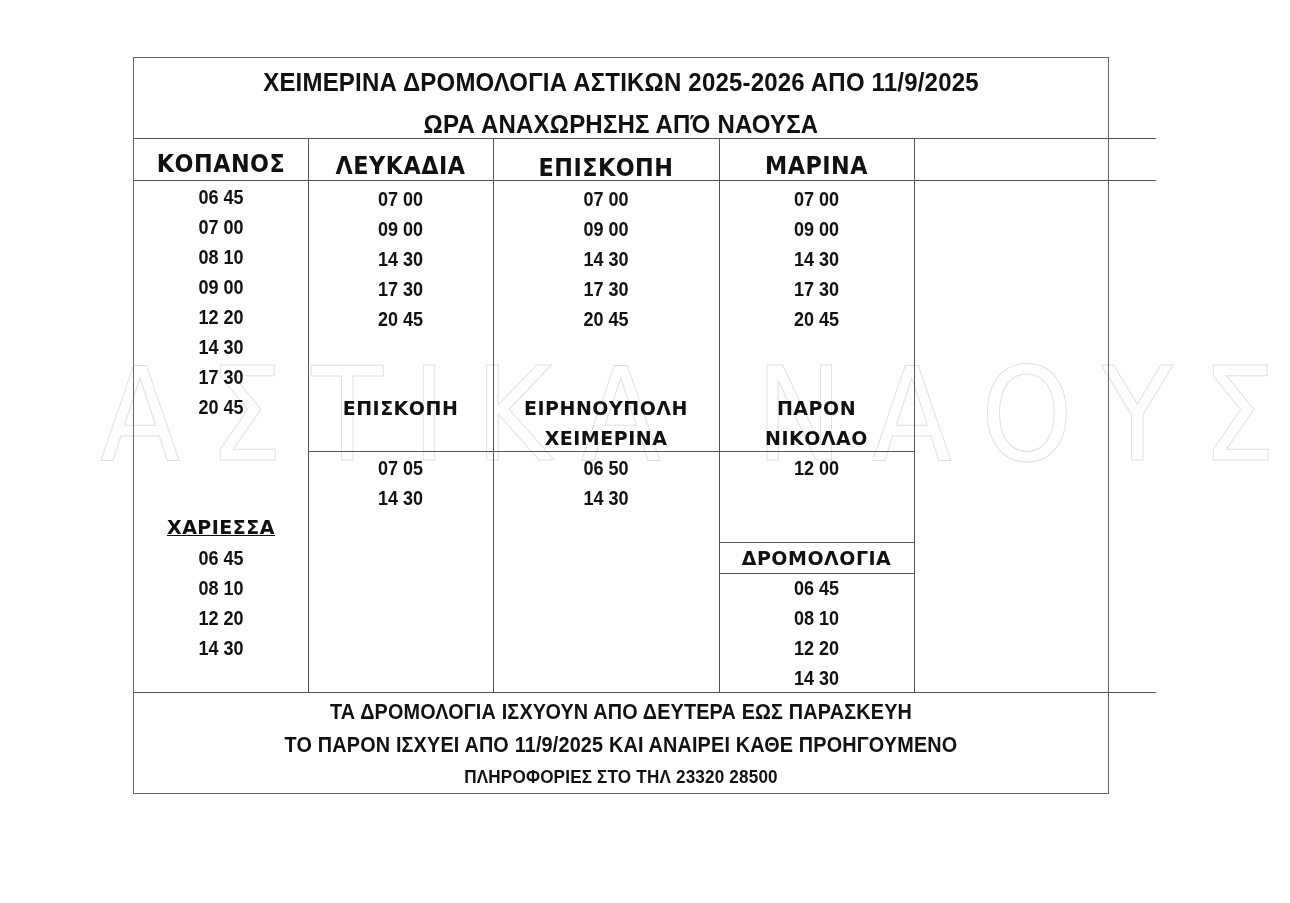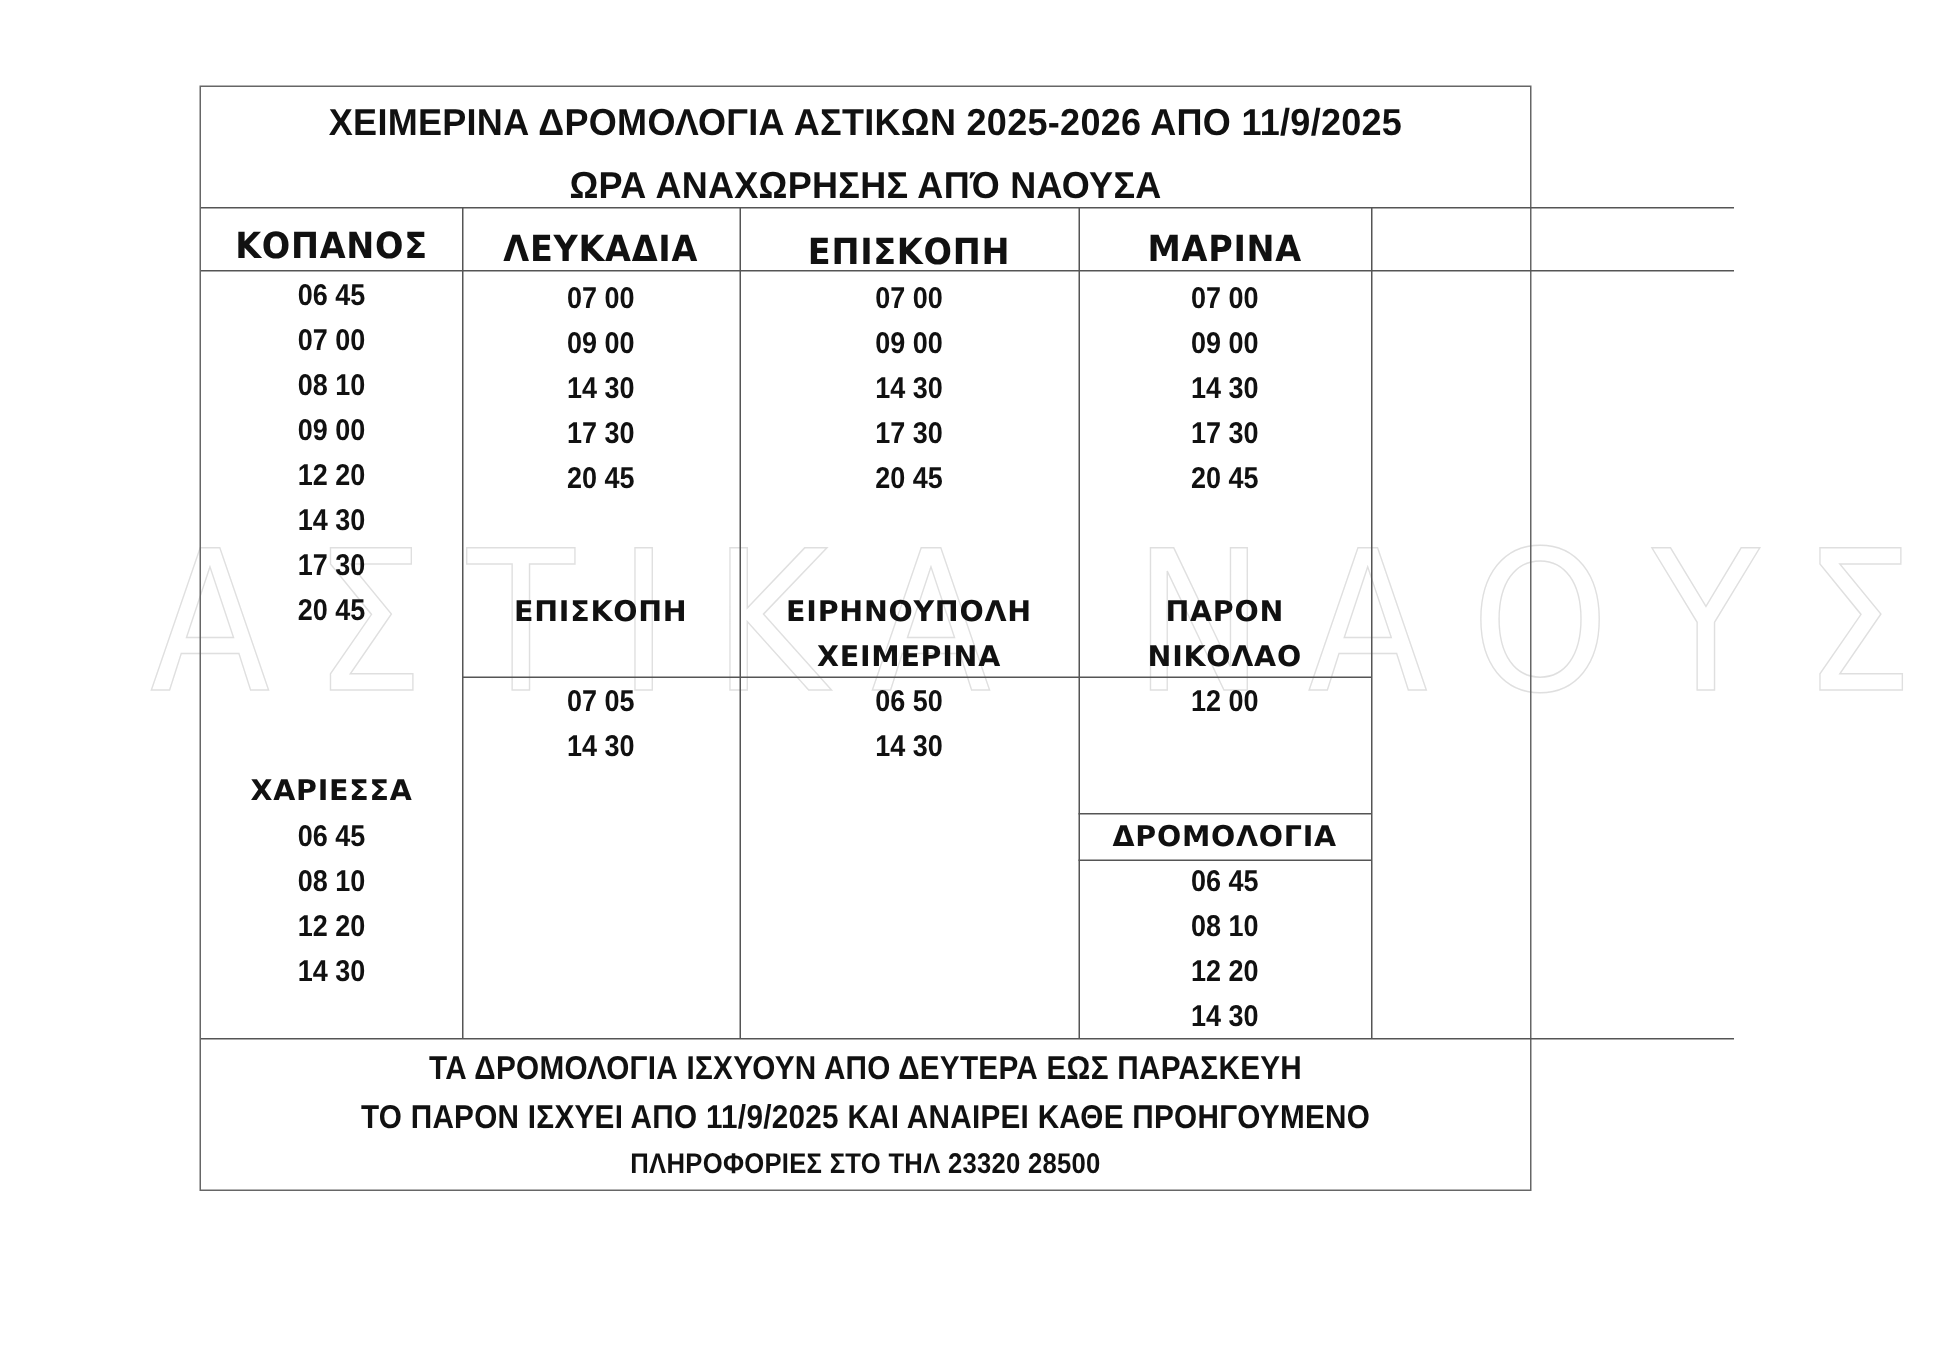--- a/index.html
+++ b/index.html
@@ -1,26 +1,26 @@
 <!DOCTYPE html>
 <html><head>
   <meta charset="utf-8">
   <style>
     html, body { margin:0; padding:0; background:#ffffff; }
     body { width:1290px; height:903px; position:relative; overflow:hidden; font-family:"Liberation Sans", sans-serif; color:#111; }
-    .sheet { position:absolute; left:133px; top:57px; width:888px; height:737px; border:1.5px solid #666; box-sizing:border-box; }
+    .sheet { position:absolute; left:133px; top:57px; width:976px; height:737px; border:1.5px solid #666; box-sizing:border-box; }
     .hline { position:absolute; height:0; border-top:1.5px solid #555; }
     .vline { position:absolute; width:0; border-left:1.5px solid #555; }
     .title { position:absolute; left:0; width:100%; text-align:center; font-weight:bold; font-size:25px; letter-spacing:0.2px; transform:scaleX(0.96); }
     .colhead { position:absolute; text-align:center; font-weight:bold; font-size:24px; font-family:"DejaVu Sans", sans-serif; letter-spacing:0.5px; transform:scaleX(0.93); }
     .subhead { position:absolute; text-align:center; font-weight:bold; font-size:19px; font-family:"DejaVu Sans", sans-serif; line-height:30px; letter-spacing:0.5px; }
     .times { position:absolute; text-align:center; font-weight:bold; font-size:20px; font-family:"Liberation Sans Narrow","Liberation Sans", sans-serif; line-height:30px; transform:scaleX(0.9); }
     .times div { height:30px; }
     .footer { position:absolute; left:0; width:100%; text-align:center; font-size:22px; font-weight:bold; transform:scaleX(0.9); letter-spacing:0.2px; }
-    .underline { }
+    .underline { text-decoration:underline; }
     .watermark { position:absolute; left:100px; top:355px; width:1090px; height:120px; font-size:130px; font-family:"DejaVu Sans", sans-serif; color:transparent; -webkit-text-stroke:1px #d8d8d8; letter-spacing:32px; white-space:nowrap; line-height:120px; transform:scaleX(0.9); transform-origin:left; pointer-events:none; opacity:0.8; }
   </style>
 </head>
 <body>
 
 <div class="watermark">ΑΣΤΙΚΑ ΝΑΟΥΣΑΣ Α.Ε.</div>
 
 <div class="sheet">
 
   <div class="title" style="top:10px;">ΧΕΙΜΕΡΙΝΑ ΔΡΟΜΟΛΟΓΙΑ ΑΣΤΙΚΩΝ 2025-2026 ΑΠΟ 11/9/2025</div>

